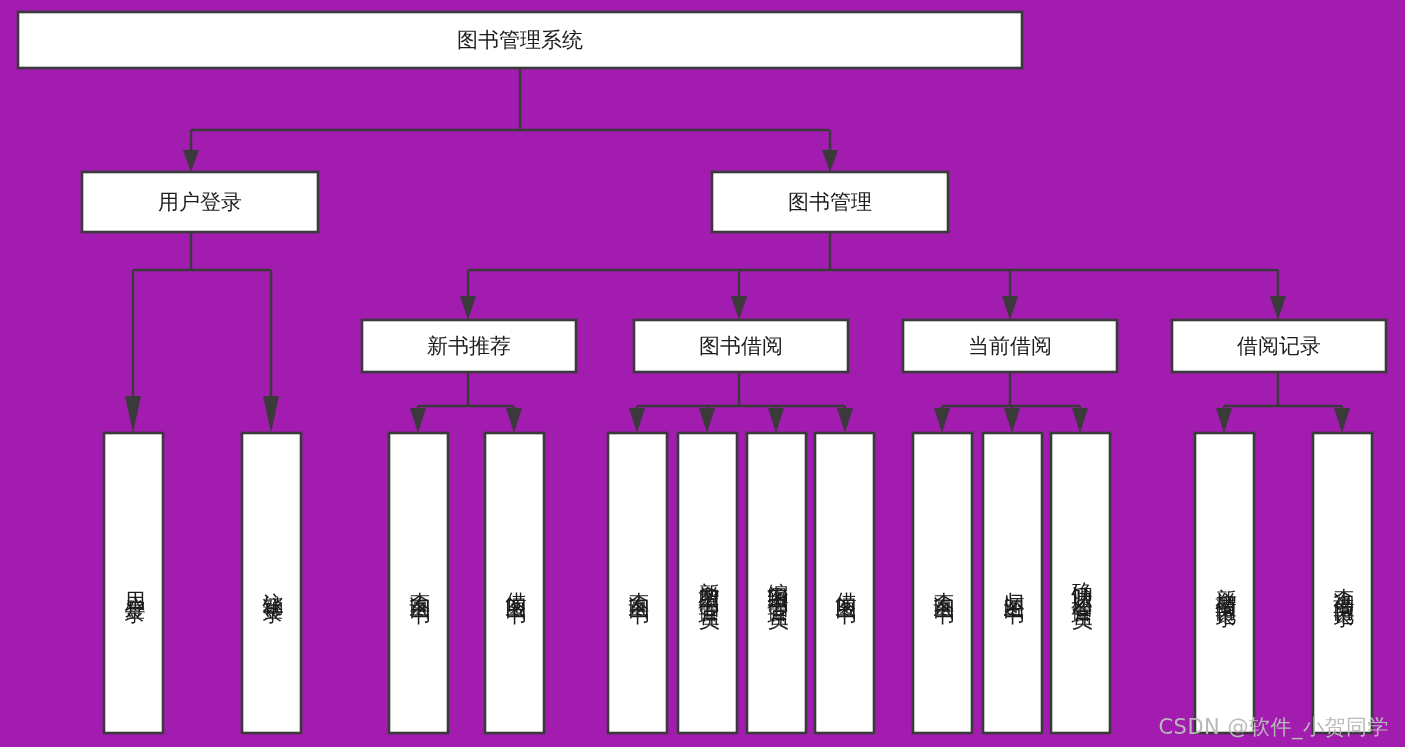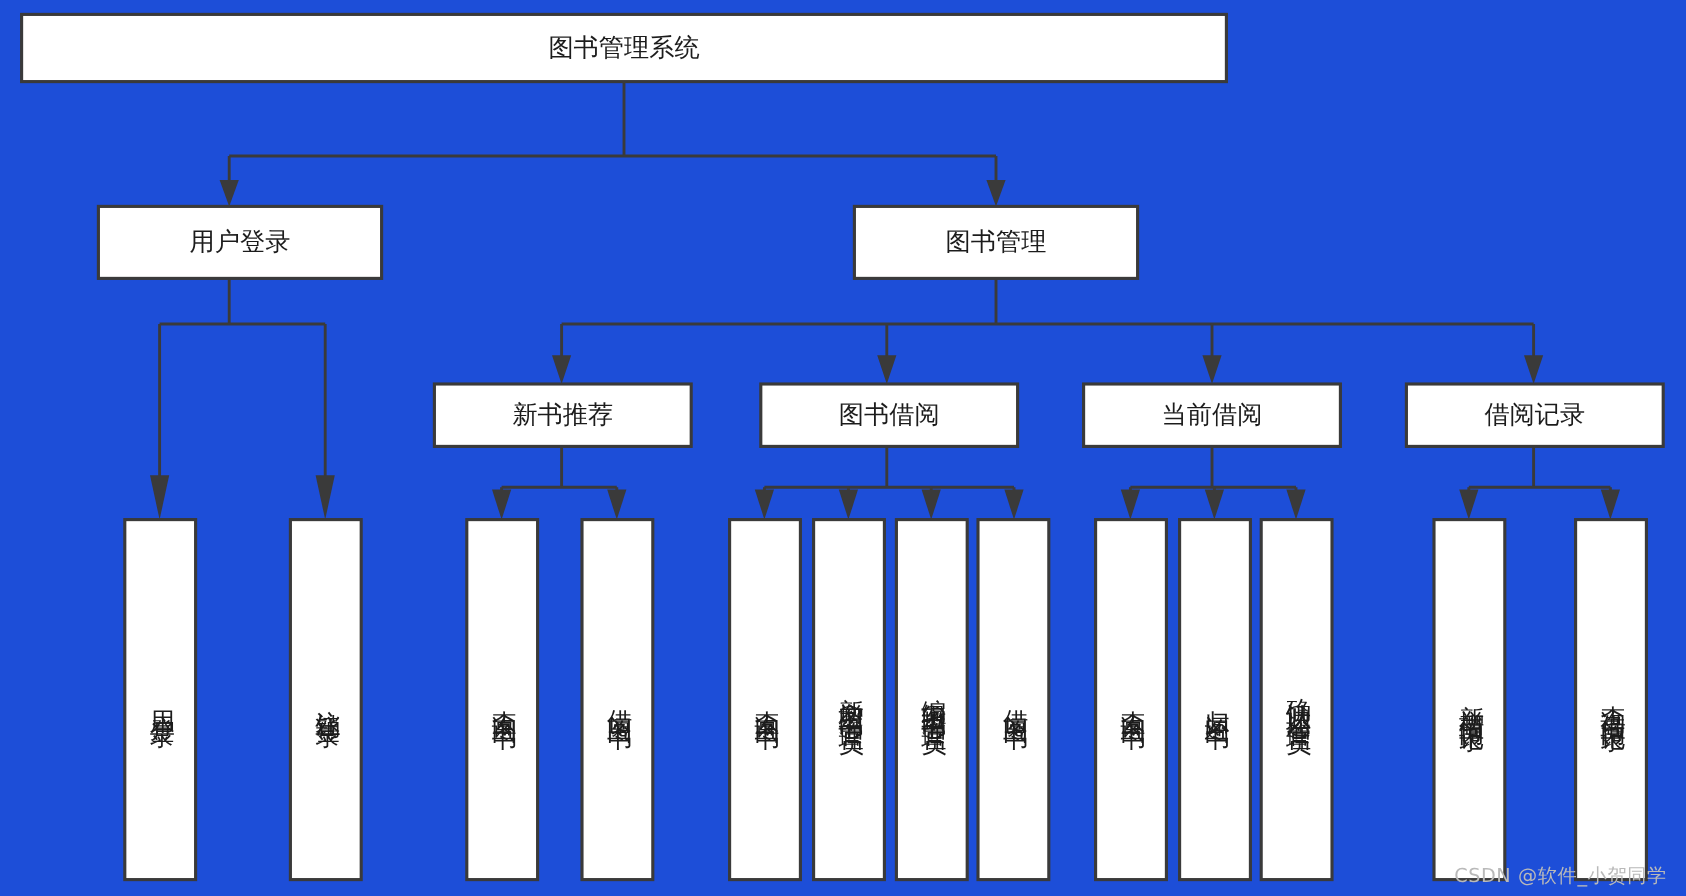--- a/index.html
+++ b/index.html
@@ -10,21 +10,21 @@
   body {
     width: 1405px;
     height: 747px;
     font-family: "DejaVu Sans", "Liberation Sans", sans-serif;
     overflow: hidden;
   }
   #diagram-root {
     position: relative;
     width: 1405px;
     height: 747px;
-    background: #1d4ed8;
+    background: #a21caf;
   }
   svg#flow-svg {
     position: absolute;
     top: 0;
     left: 0;
     width: 1405px;
     height: 747px;
   }
   .node-box {
     fill: #ffffff;
@@ -57,21 +57,21 @@
     dominant-baseline: middle;
     writing-mode: vertical-rl;
     letter-spacing: 4px;
     white-space: pre;
   }
   .watermark-text {
     position: absolute;
     right: 16px;
     bottom: 6px;
     font-family: "DejaVu Sans", "Liberation Sans", sans-serif;
-    font-size: 16px;
+    font-size: 21px;
     color: #b9b9b9;
     letter-spacing: 0.5px;
     white-space: nowrap;
     user-select: none;
   }
 </style>
 </head>
 <body>
 
 <div id="diagram-root">

